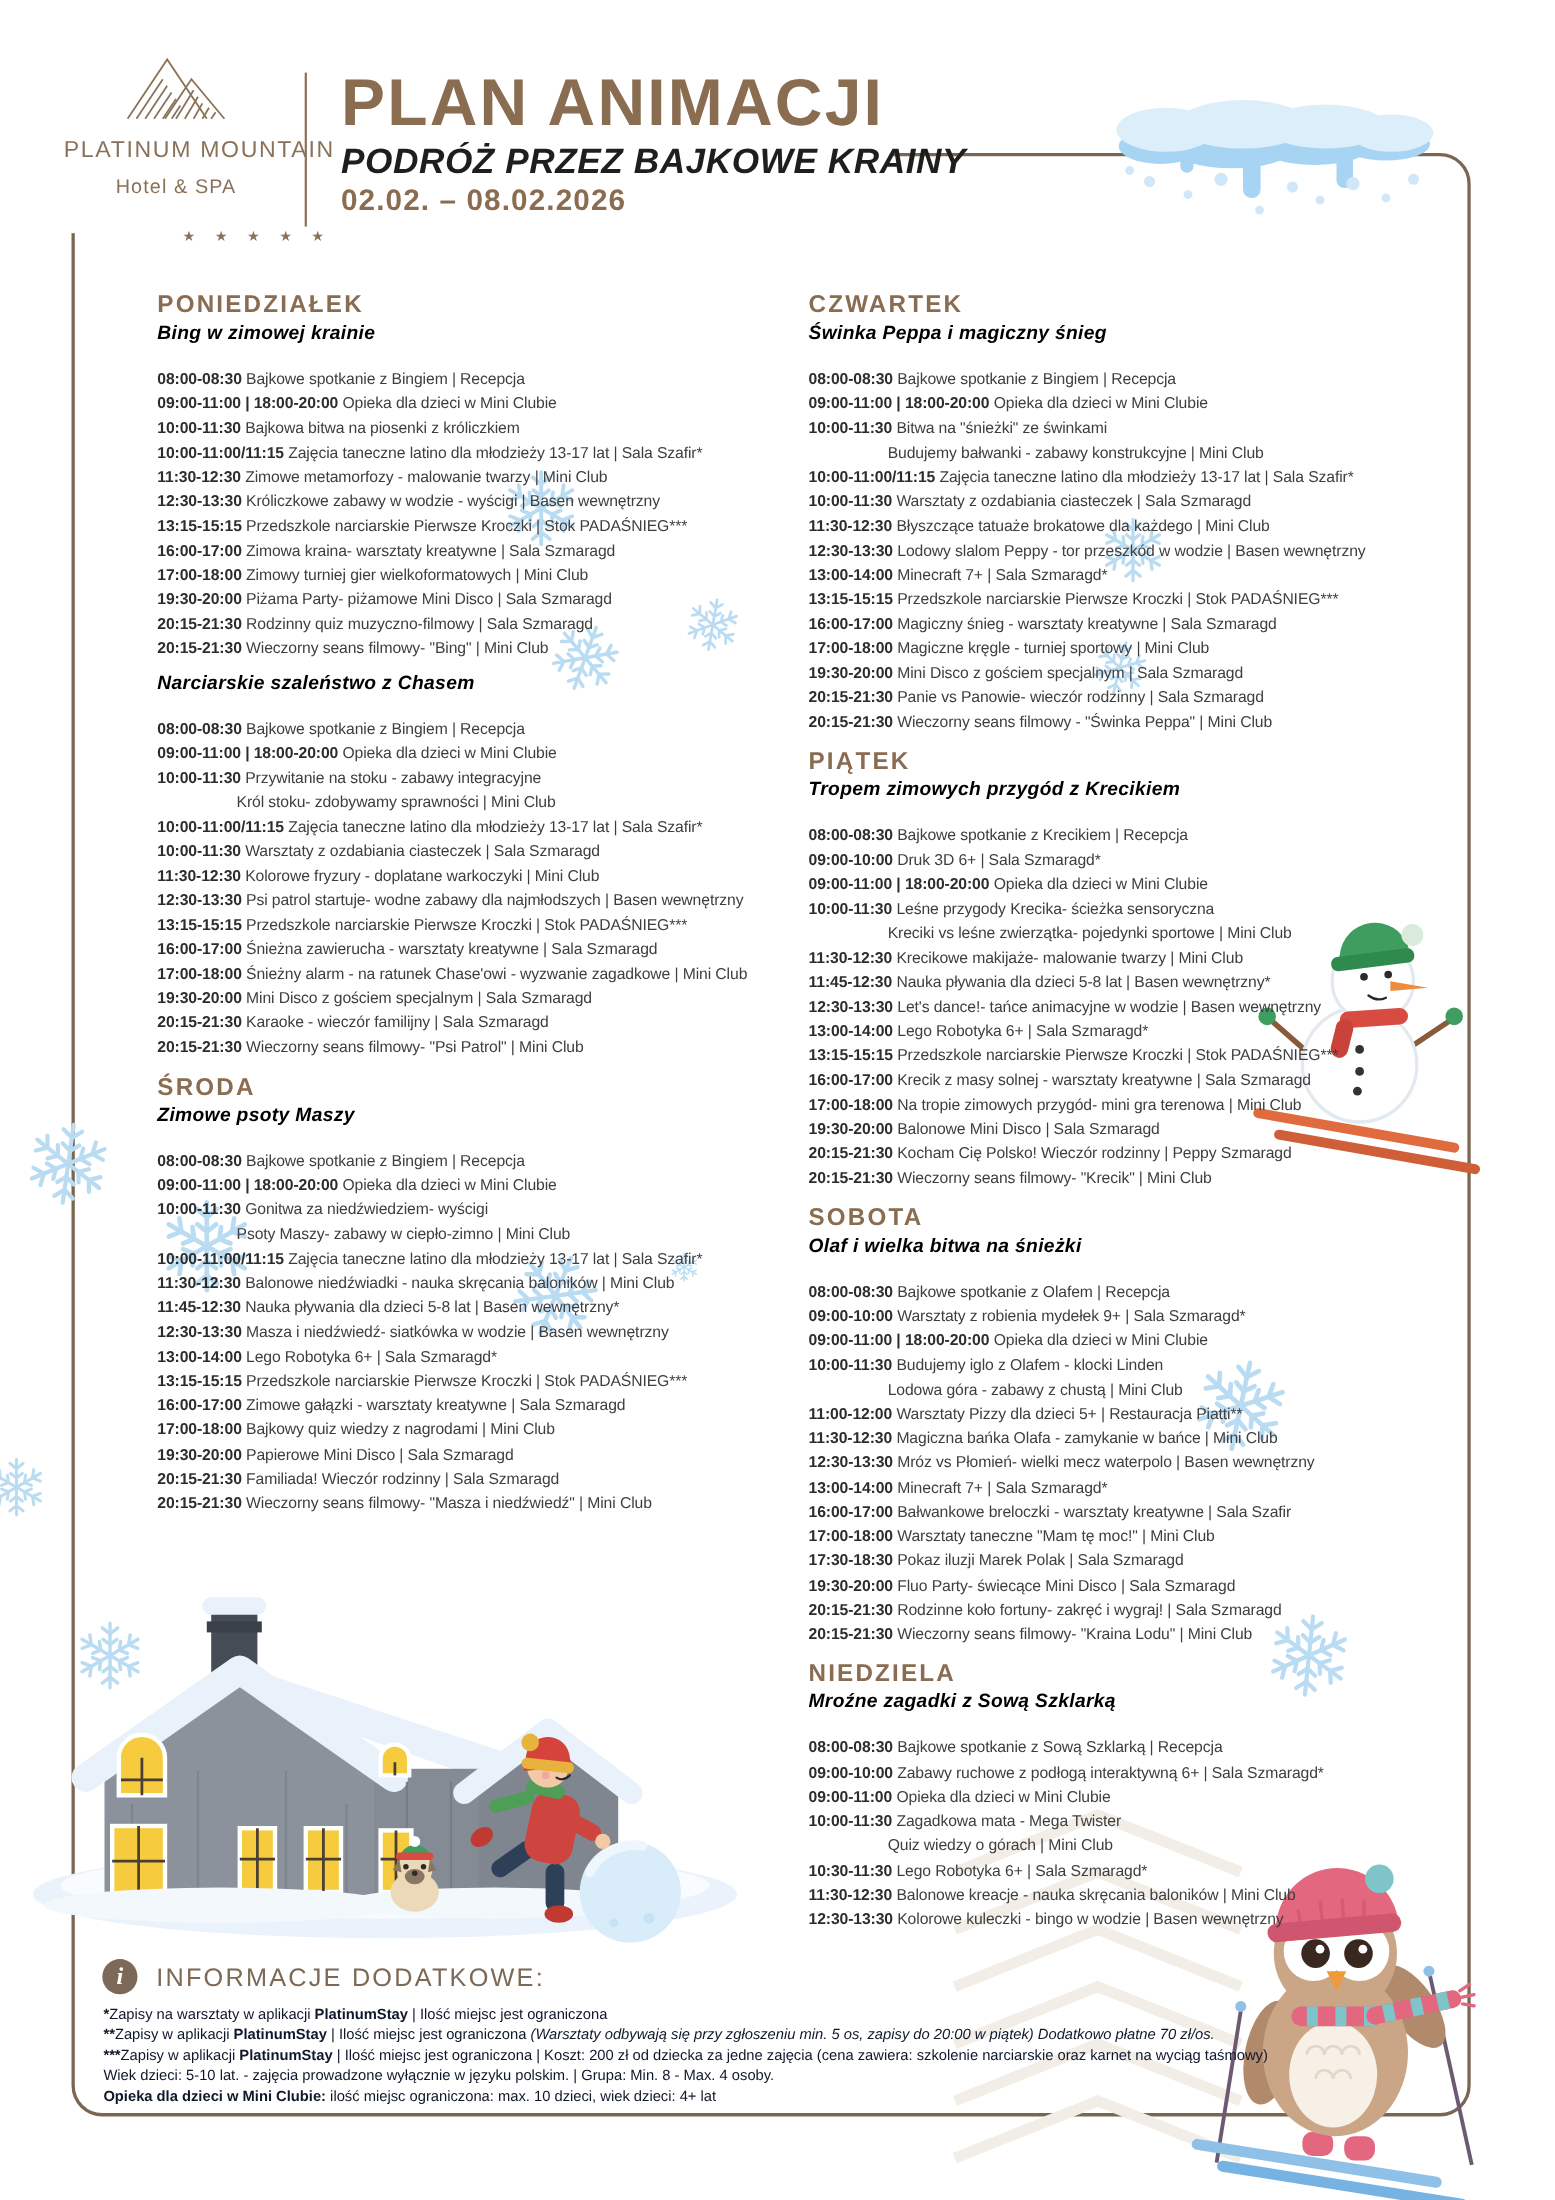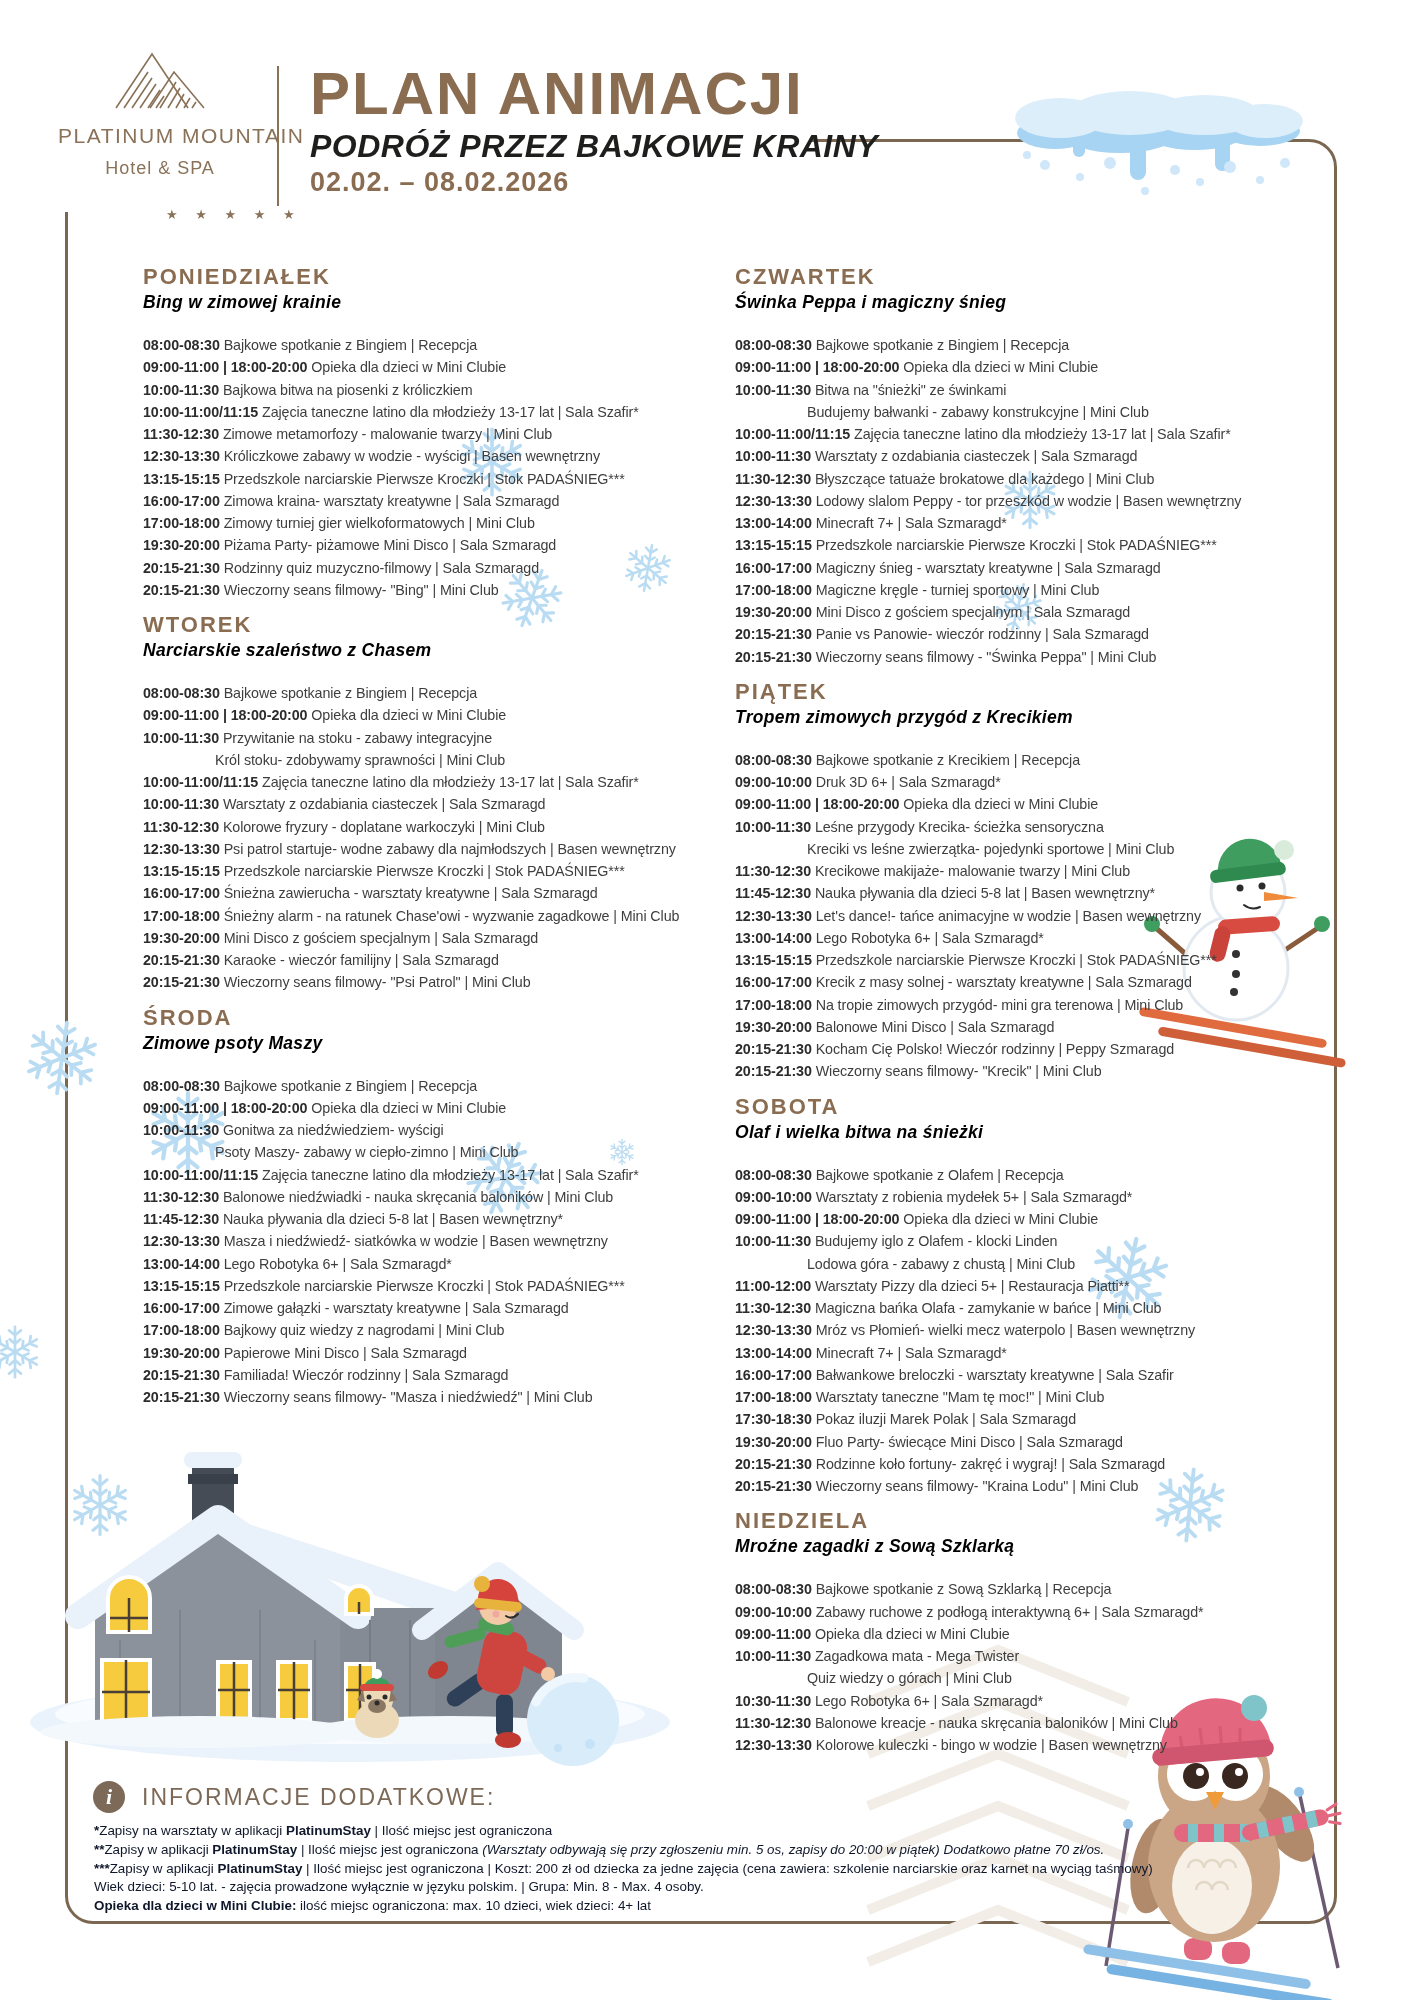--- a/index.html
+++ b/index.html
@@ -294,21 +294,20 @@
           <div class="line"><span class="t">12:30-13:30</span> <span class="d">Króliczkowe zabawy w wodzie - wyścigi | Basen wewnętrzny</span></div>
           <div class="line"><span class="t">13:15-15:15</span> <span class="d">Przedszkole narciarskie Pierwsze Kroczki | Stok PADAŚNIEG***</span></div>
           <div class="line"><span class="t">16:00-17:00</span> <span class="d">Zimowa kraina- warsztaty kreatywne | Sala Szmaragd</span></div>
           <div class="line"><span class="t">17:00-18:00</span> <span class="d">Zimowy turniej gier wielkoformatowych | Mini Club</span></div>
           <div class="line"><span class="t">19:30-20:00</span> <span class="d">Piżama Party- piżamowe Mini Disco | Sala Szmaragd</span></div>
           <div class="line"><span class="t">20:15-21:30</span> <span class="d">Rodzinny quiz muzyczno-filmowy | Sala Szmaragd</span></div>
           <div class="line"><span class="t">20:15-21:30</span> <span class="d">Wieczorny seans filmowy- "Bing" | Mini Club</span></div>
         </div>
       </div>
       <div class="day">
-        <div class="day-name">WTOREK</div>
         <div class="day-theme">Narciarskie szaleństwo z Chasem</div>
         <div class="items">
           <div class="line"><span class="t">08:00-08:30</span> <span class="d">Bajkowe spotkanie z Bingiem | Recepcja</span></div>
           <div class="line"><span class="t">09:00-11:00 | 18:00-20:00</span> <span class="d">Opieka dla dzieci w Mini Clubie</span></div>
           <div class="line"><span class="t">10:00-11:30</span> <span class="d">Przywitanie na stoku - zabawy integracyjne</span></div>
           <div class="line cont"><span class="d">Król stoku- zdobywamy sprawności | Mini Club</span></div>
           <div class="line"><span class="t">10:00-11:00/11:15</span> <span class="d">Zajęcia taneczne latino dla młodzieży 13-17 lat | Sala Szafir*</span></div>
           <div class="line"><span class="t">10:00-11:30</span> <span class="d">Warsztaty z ozdabiania ciasteczek | Sala Szmaragd</span></div>
           <div class="line"><span class="t">11:30-12:30</span> <span class="d">Kolorowe fryzury - doplatane warkoczyki | Mini Club</span></div>
           <div class="line"><span class="t">12:30-13:30</span> <span class="d">Psi patrol startuje- wodne zabawy dla najmłodszych | Basen wewnętrzny</span></div>
@@ -383,21 +382,21 @@
           <div class="line"><span class="t">19:30-20:00</span> <span class="d">Balonowe Mini Disco | Sala Szmaragd</span></div>
           <div class="line"><span class="t">20:15-21:30</span> <span class="d">Kocham Cię Polsko! Wieczór rodzinny | Peppy Szmaragd</span></div>
           <div class="line"><span class="t">20:15-21:30</span> <span class="d">Wieczorny seans filmowy- "Krecik" | Mini Club</span></div>
         </div>
       </div>
       <div class="day">
         <div class="day-name">SOBOTA</div>
         <div class="day-theme">Olaf i wielka bitwa na śnieżki</div>
         <div class="items">
           <div class="line"><span class="t">08:00-08:30</span> <span class="d">Bajkowe spotkanie z Olafem | Recepcja</span></div>
-          <div class="line"><span class="t">09:00-10:00</span> <span class="d">Warsztaty z robienia mydełek 5+ | Sala Szmaragd*</span></div>
+          <div class="line"><span class="t">09:00-10:00</span> <span class="d">Warsztaty z robienia mydełek 9+ | Sala Szmaragd*</span></div>
           <div class="line"><span class="t">09:00-11:00 | 18:00-20:00</span> <span class="d">Opieka dla dzieci w Mini Clubie</span></div>
           <div class="line"><span class="t">10:00-11:30</span> <span class="d">Budujemy iglo z Olafem - klocki Linden</span></div>
           <div class="line cont"><span class="d">Lodowa góra - zabawy z chustą | Mini Club</span></div>
           <div class="line"><span class="t">11:00-12:00</span> <span class="d">Warsztaty Pizzy dla dzieci 5+ | Restauracja Piatti**</span></div>
           <div class="line"><span class="t">11:30-12:30</span> <span class="d">Magiczna bańka Olafa - zamykanie w bańce | Mini Club</span></div>
           <div class="line"><span class="t">12:30-13:30</span> <span class="d">Mróz vs Płomień- wielki mecz waterpolo | Basen wewnętrzny</span></div>
           <div class="line"><span class="t">13:00-14:00</span> <span class="d">Minecraft 7+ | Sala Szmaragd*</span></div>
           <div class="line"><span class="t">16:00-17:00</span> <span class="d">Bałwankowe breloczki - warsztaty kreatywne | Sala Szafir</span></div>
           <div class="line"><span class="t">17:00-18:00</span> <span class="d">Warsztaty taneczne "Mam tę moc!" | Mini Club</span></div>
           <div class="line"><span class="t">17:30-18:30</span> <span class="d">Pokaz iluzji Marek Polak | Sala Szmaragd</span></div>

